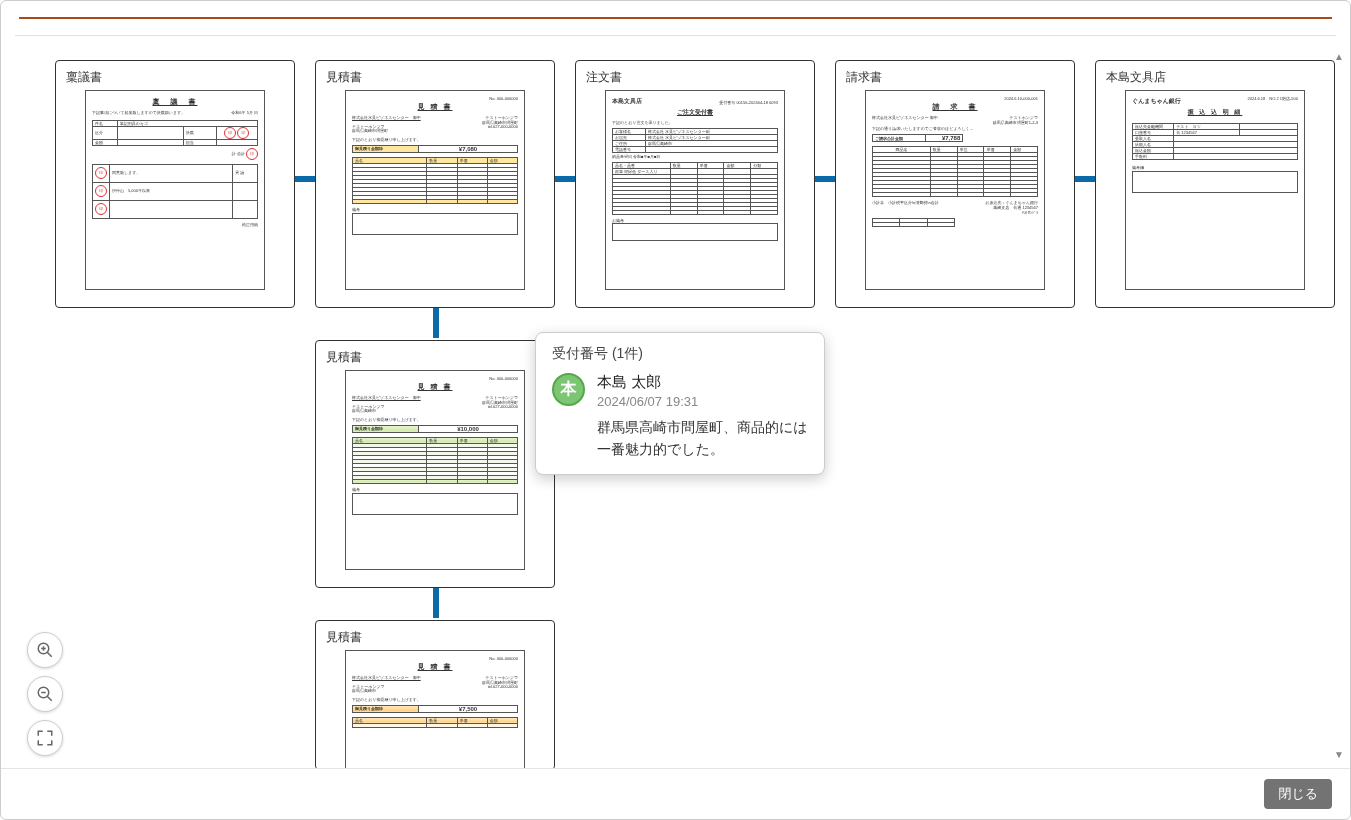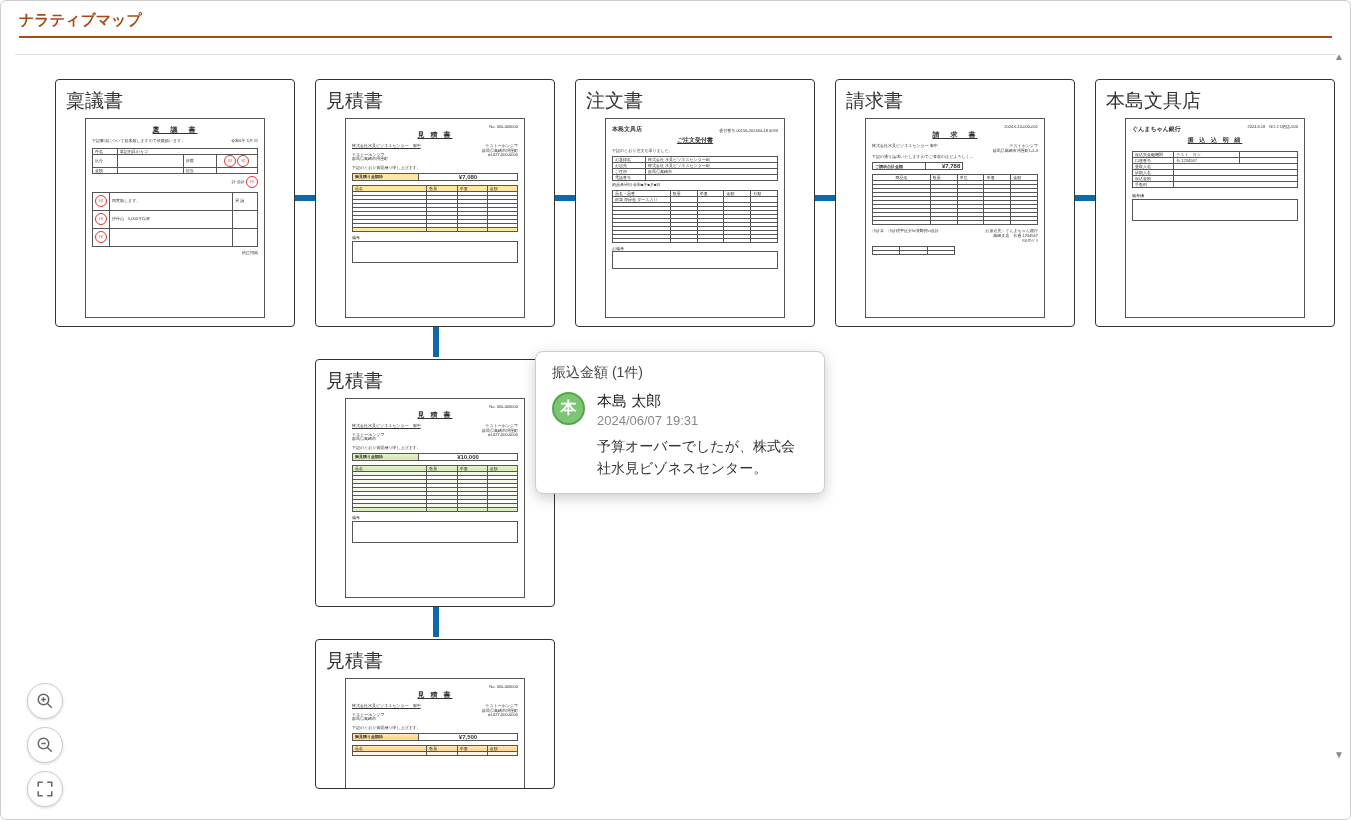--- a/index.html
+++ b/index.html
@@ -10,21 +10,21 @@
 .divider { height: 2px; background: #a84a1a; margin-top: 6px; }
 .canvas { flex: 1; position: relative; overflow: hidden; background: #fff; margin: 10px 14px 0 14px; border-top: 1px solid #e0e0e0; }
 
 
 .conn { position: absolute; background: #0d6aa8; }
 .conn.h { height: 6px; }
 .conn.v { width: 6px; }
 
 
 .card { position: absolute; width: 240px; height: 248px; background: #fff; border: 1px solid #333; border-radius: 4px; padding: 8px 10px; }
-.card-title { font-size: 19px; margin-bottom: 4px; }
+.card-title { font-size: 12px; margin-bottom: 4px; }
 .doc { width: 180px; height: 200px; margin: 0 auto; border: 1px solid #555; background: #fff; font-size: 5px; color: #333; padding: 6px; position: relative; overflow: hidden; }
 .doc .dt { text-align: center; font-weight: bold; font-size: 7px; letter-spacing: 2px; margin-bottom: 4px; text-decoration: underline; }
 .doc .sm { font-size: 4px; line-height: 1.2; }
 .doc table { width: 100%; border-collapse: collapse; font-size: 4px; }
 .doc td, .doc th { border: 1px solid #555; height: 6px; padding: 0 2px; }
 .doc .thin td { height: 4px; }
 .stamp { width: 12px; height: 12px; border: 1px solid #d33; border-radius: 50%; display: inline-block; color: #d33; font-size: 4px; text-align: center; line-height: 10px; }
 .ybar { background: #ffe7a0; }
 .gbar { background: linear-gradient(#e8f5d0,#cfe8a8); }
 .obar { background: linear-gradient(#ffe9c5,#ffd178); }
@@ -49,21 +49,20 @@
 
 
 .footer { padding: 10px 18px; display: flex; justify-content: flex-end; border-top: 1px solid #e4e4e4; }
 .btn-close { background: #737373; color: #fff; border: none; border-radius: 4px; padding: 6px 14px; font-size: 13px; cursor: pointer; }
 </style>
 </head>
 <body>
 
 <div class="window">
   <div class="header">
-    <div class="title">ナラティブマップ</div>
     <div class="divider"></div>
   </div>
 
   <div class="canvas">
 
     <div class="conn h" style="left:278px; top:140px; width:50px;"></div>
     <div class="conn h" style="left:538px; top:140px; width:50px;"></div>
     <div class="conn h" style="left:798px; top:140px; width:50px;"></div>
     <div class="conn h" style="left:1058px; top:140px; width:50px;"></div>
 
@@ -659,27 +658,27 @@
                 <td style="background:#fff6e5;"></td>
                 <td style="background:#fff6e5;"></td>
                 <td style="background:#fff6e5;"></td>
               </tr>
         </tbody>
           </table>
       </div>
     </div>
 
     <div class="popover" style="left:520px; top:296px;">
-      <div class="pop-title">振込金額 (1件)</div>
+      <div class="pop-title">受付番号 (1件)</div>
       <div class="comment">
         <div class="avatar">本</div>
         <div style="flex:1;">
           <div class="c-name">本島 太郎</div>
           <div class="c-time">2024/06/07 19:31</div>
-          <div class="c-body">予算オーバーでしたが、株式会社水見ビゾネスセンター。</div>
+          <div class="c-body">群馬県高崎市問屋町、商品的には一番魅力的でした。</div>
         </div>
       </div>
     </div>
 
     <div class="zctrl">
       <div class="zbtn">
         <svg width="18" height="18" viewBox="0 0 24 24" fill="none" stroke="currentColor" stroke-width="2">
             <circle cx="10" cy="10" r="7"></circle>
             <line x1="15" y1="15" x2="21" y2="21"></line>
             <line x1="10" y1="7" x2="10" y2="13"></line>
@@ -700,13 +699,16 @@
             <polyline points="9 21 3 21 3 15"></polyline>
             <polyline points="15 21 21 21 21 15"></polyline>
           </svg>
       </div>
     </div>
   </div>
 
   <div class="scrollbtn up">▲</div>
   <div class="scrollbtn down">▼</div>
 
+  <div class="footer">
+    <button class="btn-close">閉じる</button>
+  </div>
 </div>
 
 </body></html>

